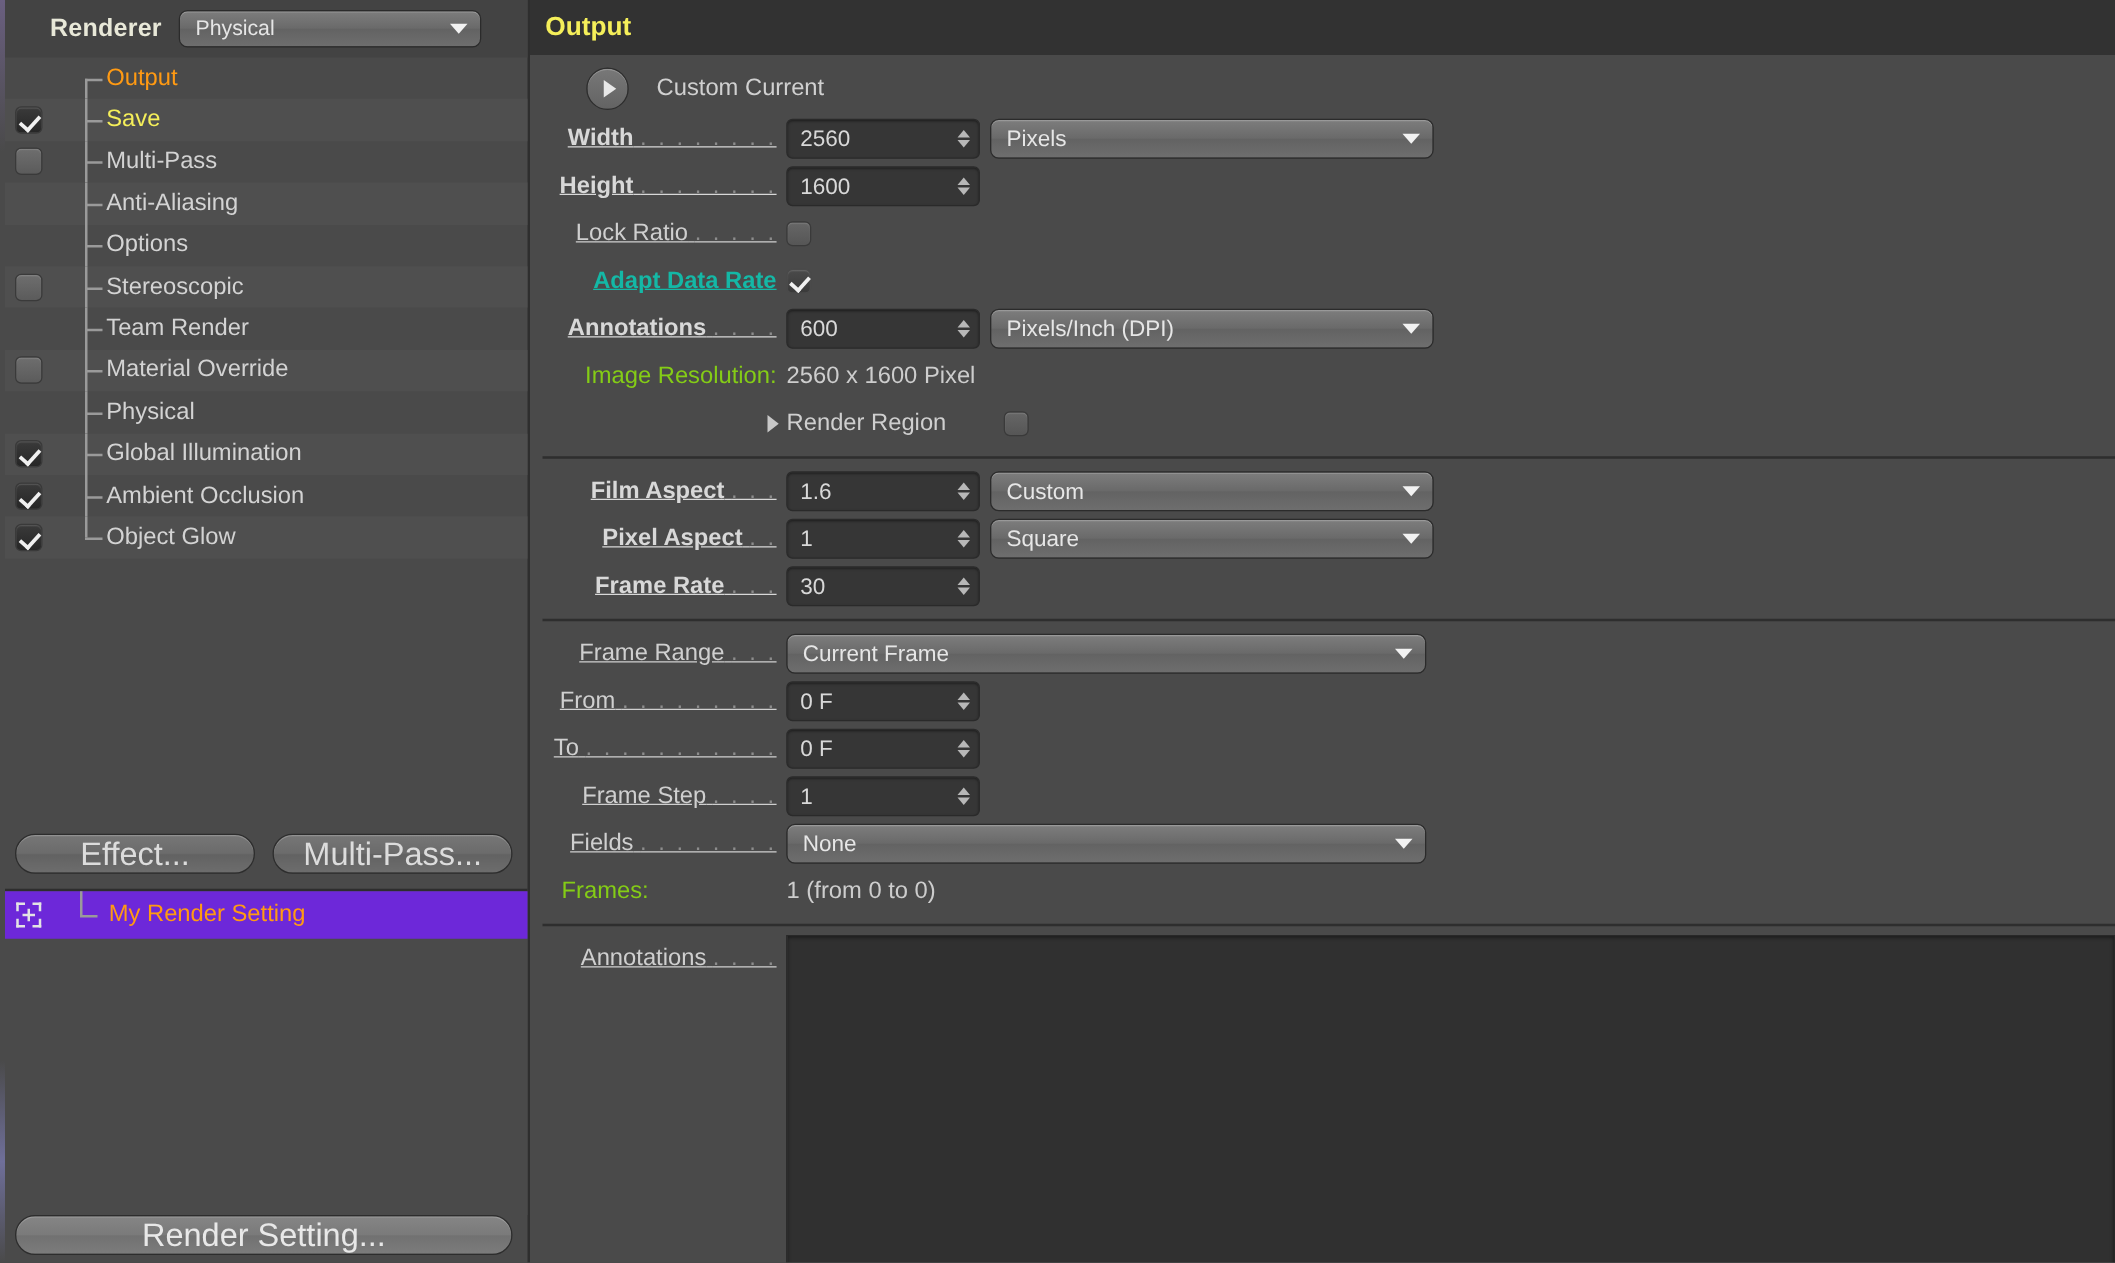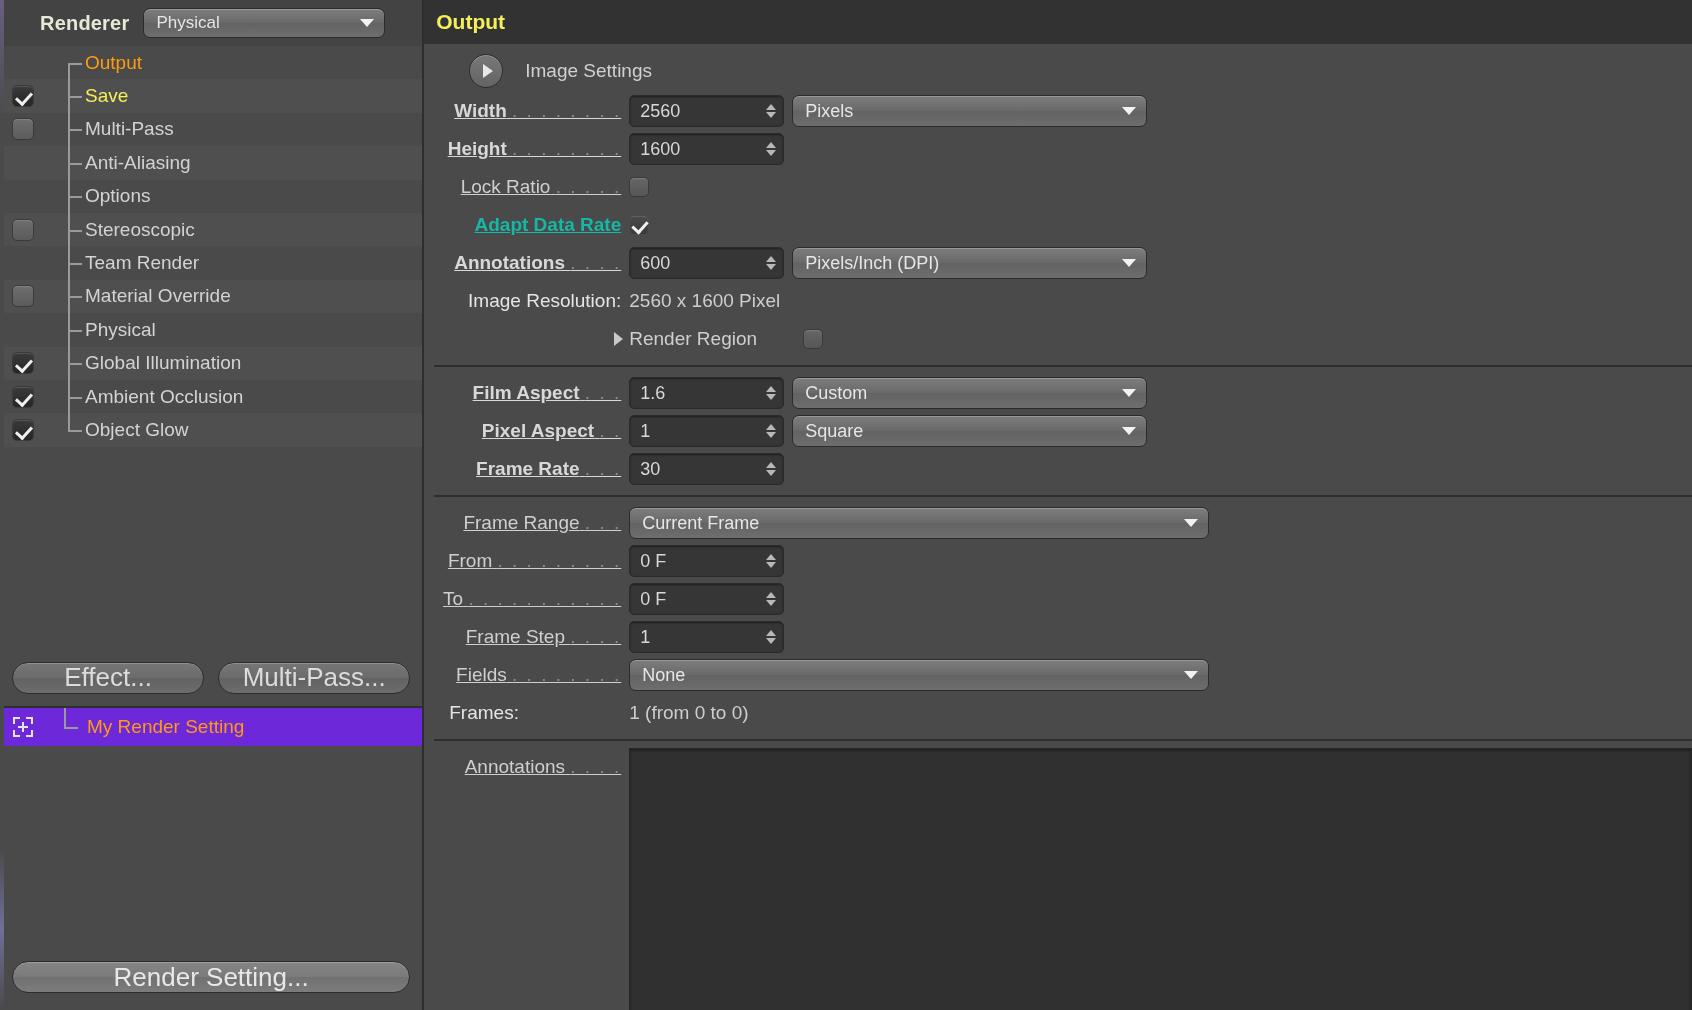--- a/index.html
+++ b/index.html
@@ -133,21 +133,21 @@
   .corner-icon b::after {
     content: ""; position: absolute; left: 4px; top: -4px;
     width: 2px; height: 10px; background: #e4e4e4;
   }
   .setting-tree { position: absolute; left: 58px; top: 0; width: 30px; height: 100%; }
   .setting-tree .v { position: absolute; left: 6px; top: 0; width: 2px; height: 50%; background: #9a9a9a; }
   .setting-tree .h { position: absolute; left: 6px; top: 50%; width: 14px; height: 2px; background: #9a9a9a; }
   .setting-label { margin-left: 42px; font-size: 19px; color: #ff9a13; }
 
   .sidebar-bottom-pane { flex: 1 1 auto; background: #4a4a4a; }
-  .render-setting-wrap { padding: 0 12px 17px 12px; }
+  .render-setting-wrap { padding: 0 12px 6px 12px; }
 
   
   .main {
     position: relative; flex: 1 1 auto; height: 1010px;
     background: #4a4a4a; overflow: hidden;
   }
   .panel-header {
     height: 44px; background: #323232;
     display: flex; align-items: center; padding-left: 12px;
   }
@@ -175,21 +175,21 @@
   }
   .spinner {
     position: absolute; right: 7px; top: 50%; transform: translateY(-50%);
     display: flex; flex-direction: column; gap: 2px; align-items: center;
   }
   .spinner .up, .spinner .dn { width: 0; height: 0; border-left: 5px solid transparent; border-right: 5px solid transparent; }
   .spinner .up { border-bottom: 6px solid #b8b8b8; }
   .spinner .dn { border-top: 6px solid #b8b8b8; }
 
   .dd-wide { width: 355px; height: 32px; margin-left: 8px; font-size: 18px; }
-  .dd-xwide { width: 580px; height: 32px; margin-left: 0; font-size: 18px; }
+  .dd-xwide { width: 512px; height: 32px; margin-left: 0; font-size: 18px; }
 
   .mini-cbox {
     width: 20px; height: 20px; border-radius: 5px;
     background: linear-gradient(180deg,#6e6e6e,#5b5b5b);
     border: 1px solid #3a3a3a;
     box-shadow: inset 0 1px 1px rgba(255,255,255,.15);
     position: relative;
   }
   .mini-cbox.checked { background: linear-gradient(180deg,#4a4a4a,#3a3a3a); border-color:#4a4a4a; }
   .mini-cbox.checked::after {
@@ -199,21 +199,21 @@
     border: solid #f0f0f0; border-width: 0 3px 3px 0;
     transform: rotate(42deg);
   }
   .mini-cbox.bare {
     background: linear-gradient(180deg,#666,#565656);
   }
 
   .readonly-val { font-size: 19px; color: #cdcdcd; margin-left: 0; }
   .readonly-lbl {
     width: 205px; flex: 0 0 205px; text-align: right; padding-right: 8px;
-    font-size: 19px; color: #e5e5e5;
+    font-size: 19px; color: #84cc16;
   }
 
   .round-btn {
     width: 34px; height: 34px; border-radius: 50%;
     background: linear-gradient(180deg,#787878,#636363);
     border: 1px solid #2d2d2d;
     display: flex; align-items: center; justify-content: center;
     box-shadow: inset 0 1px 0 rgba(255,255,255,.2);
   }
   .round-btn .tri {
@@ -425,21 +425,21 @@
       <span class="panel-title">Output</span>
     </div>
 
     <div class="form">
 
       <div class="row tall">
         <div style="width:45px;flex:0 0 45px;"></div>
         <div class="round-btn">
           <span class="tri"></span>
         </div>
-        <span class="custom-settings-label">Image Settings</span>
+        <span class="custom-settings-label">Custom Current</span>
       </div>
 
       <div class="row">
         <div class="lbl bold">
           <span>Width</span>
           <span class="dots">. . . . . . . .</span>
         </div>
         <div class="numfield">
           <span>2560</span>
           <span class="spinner">

